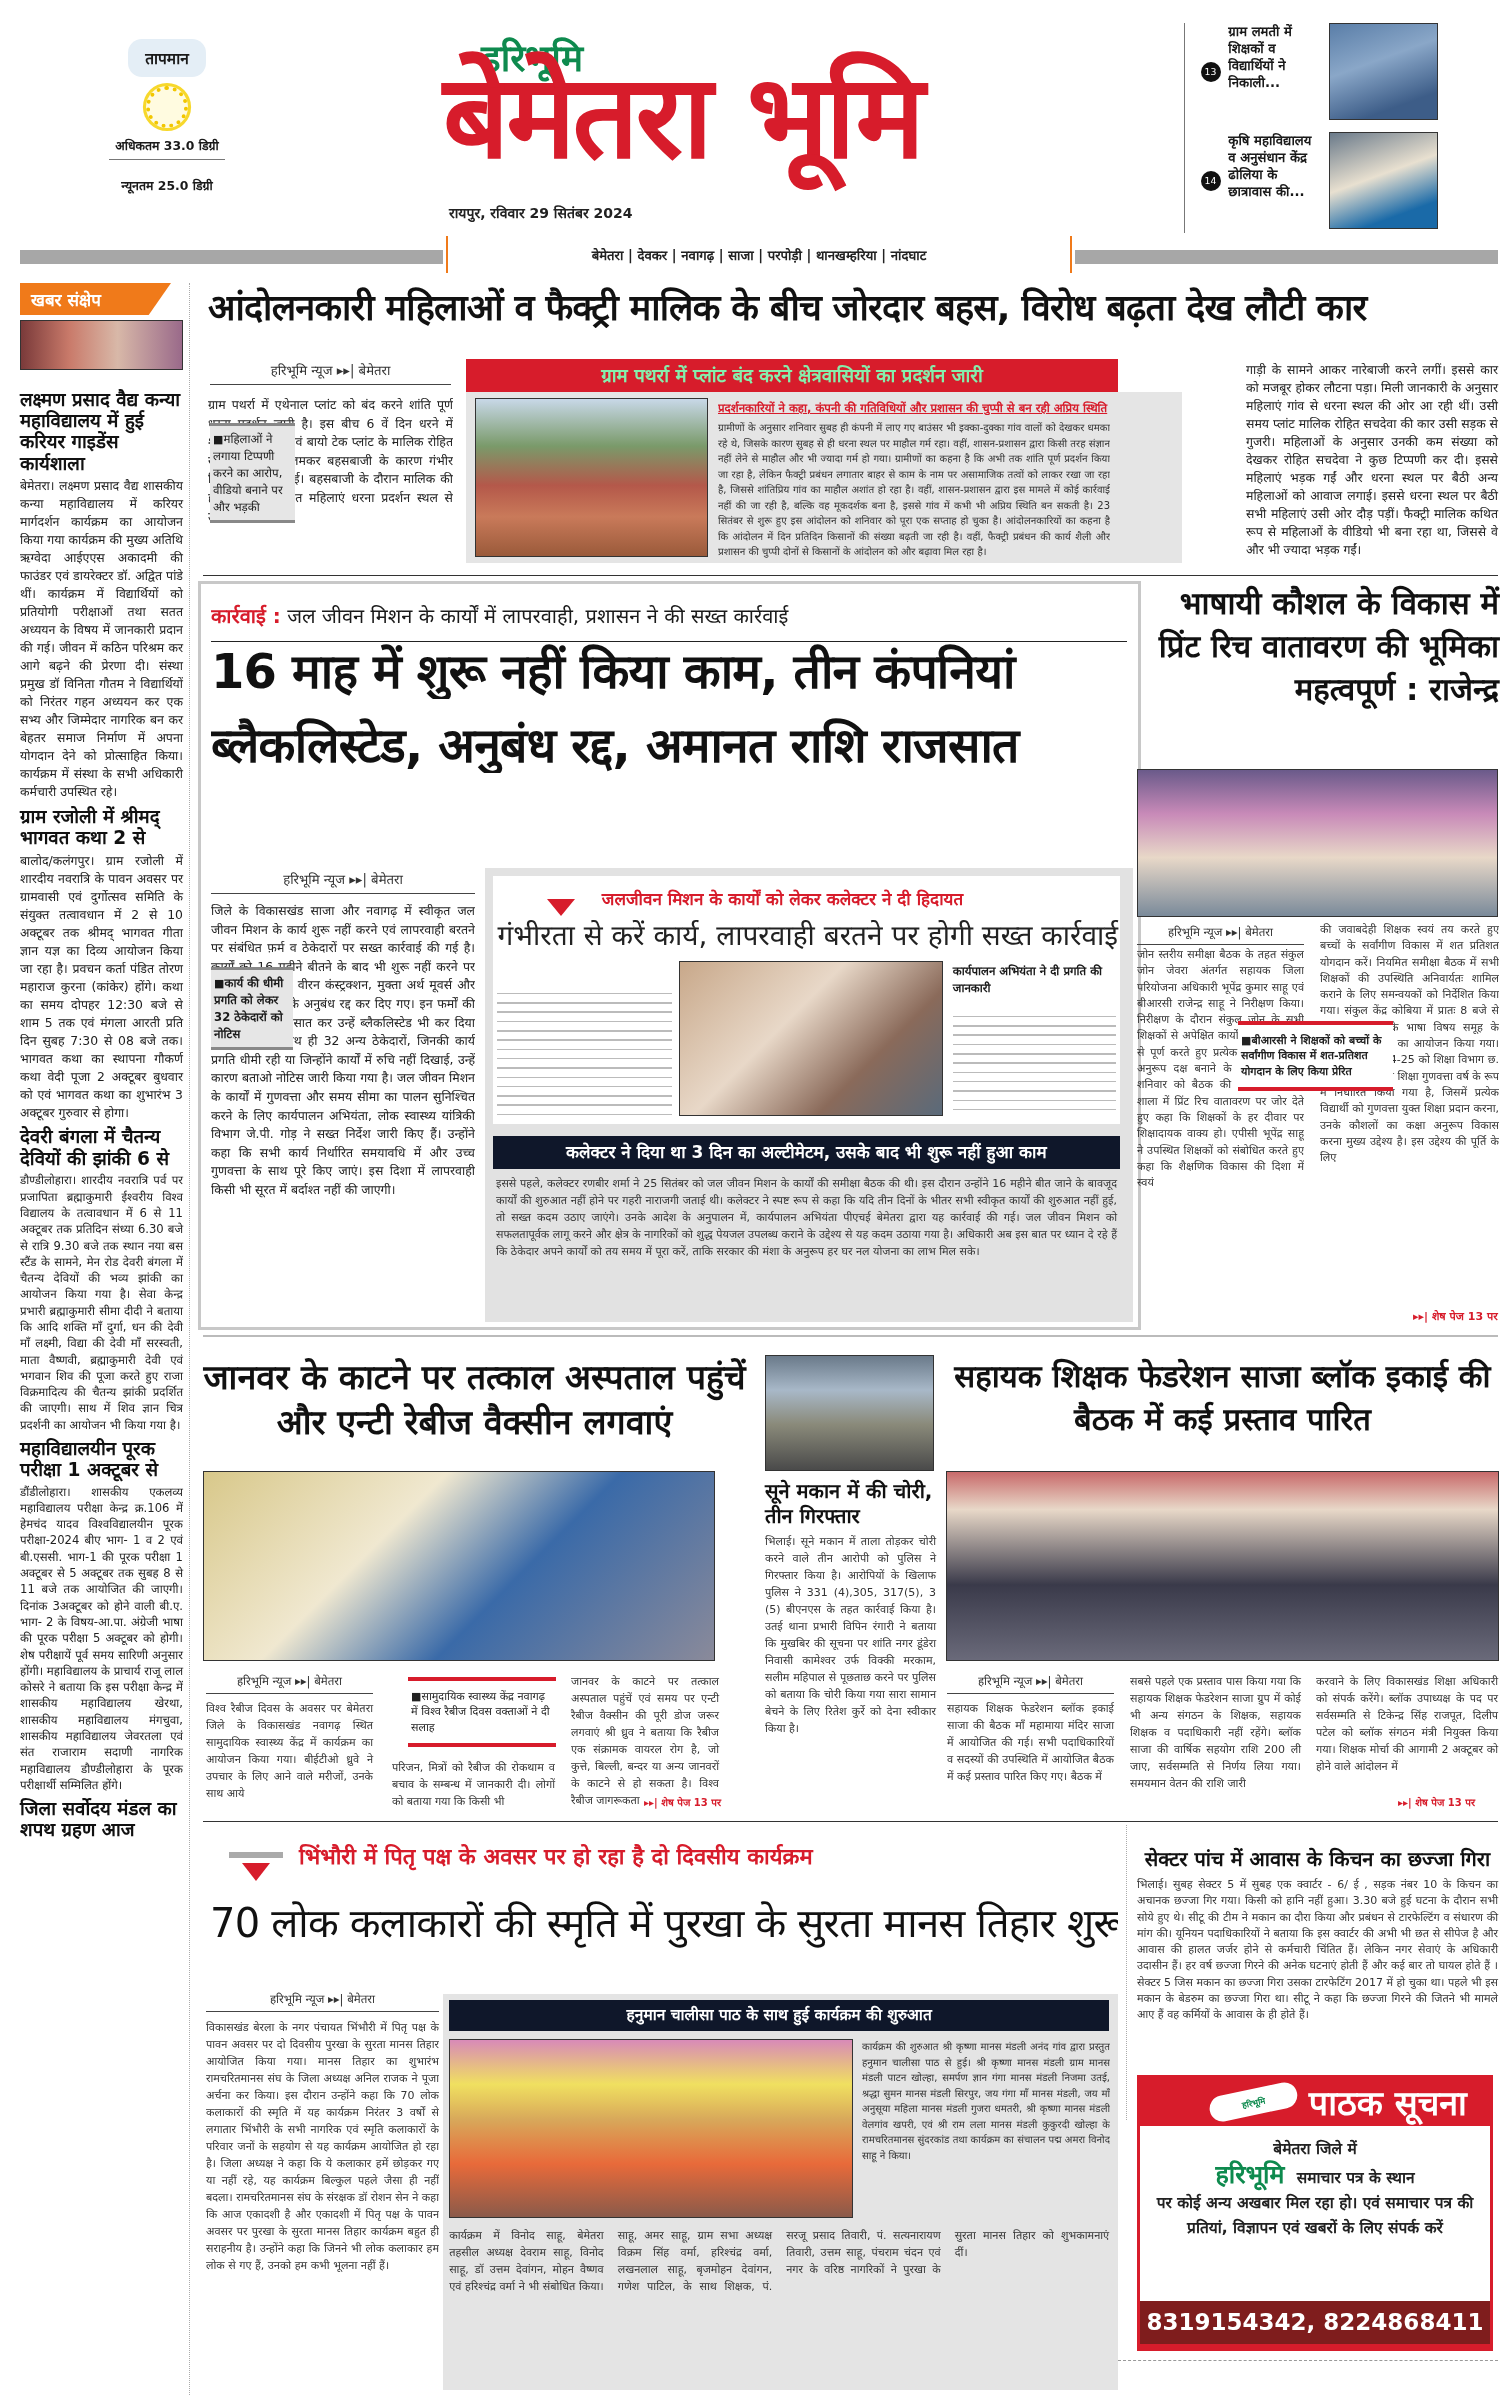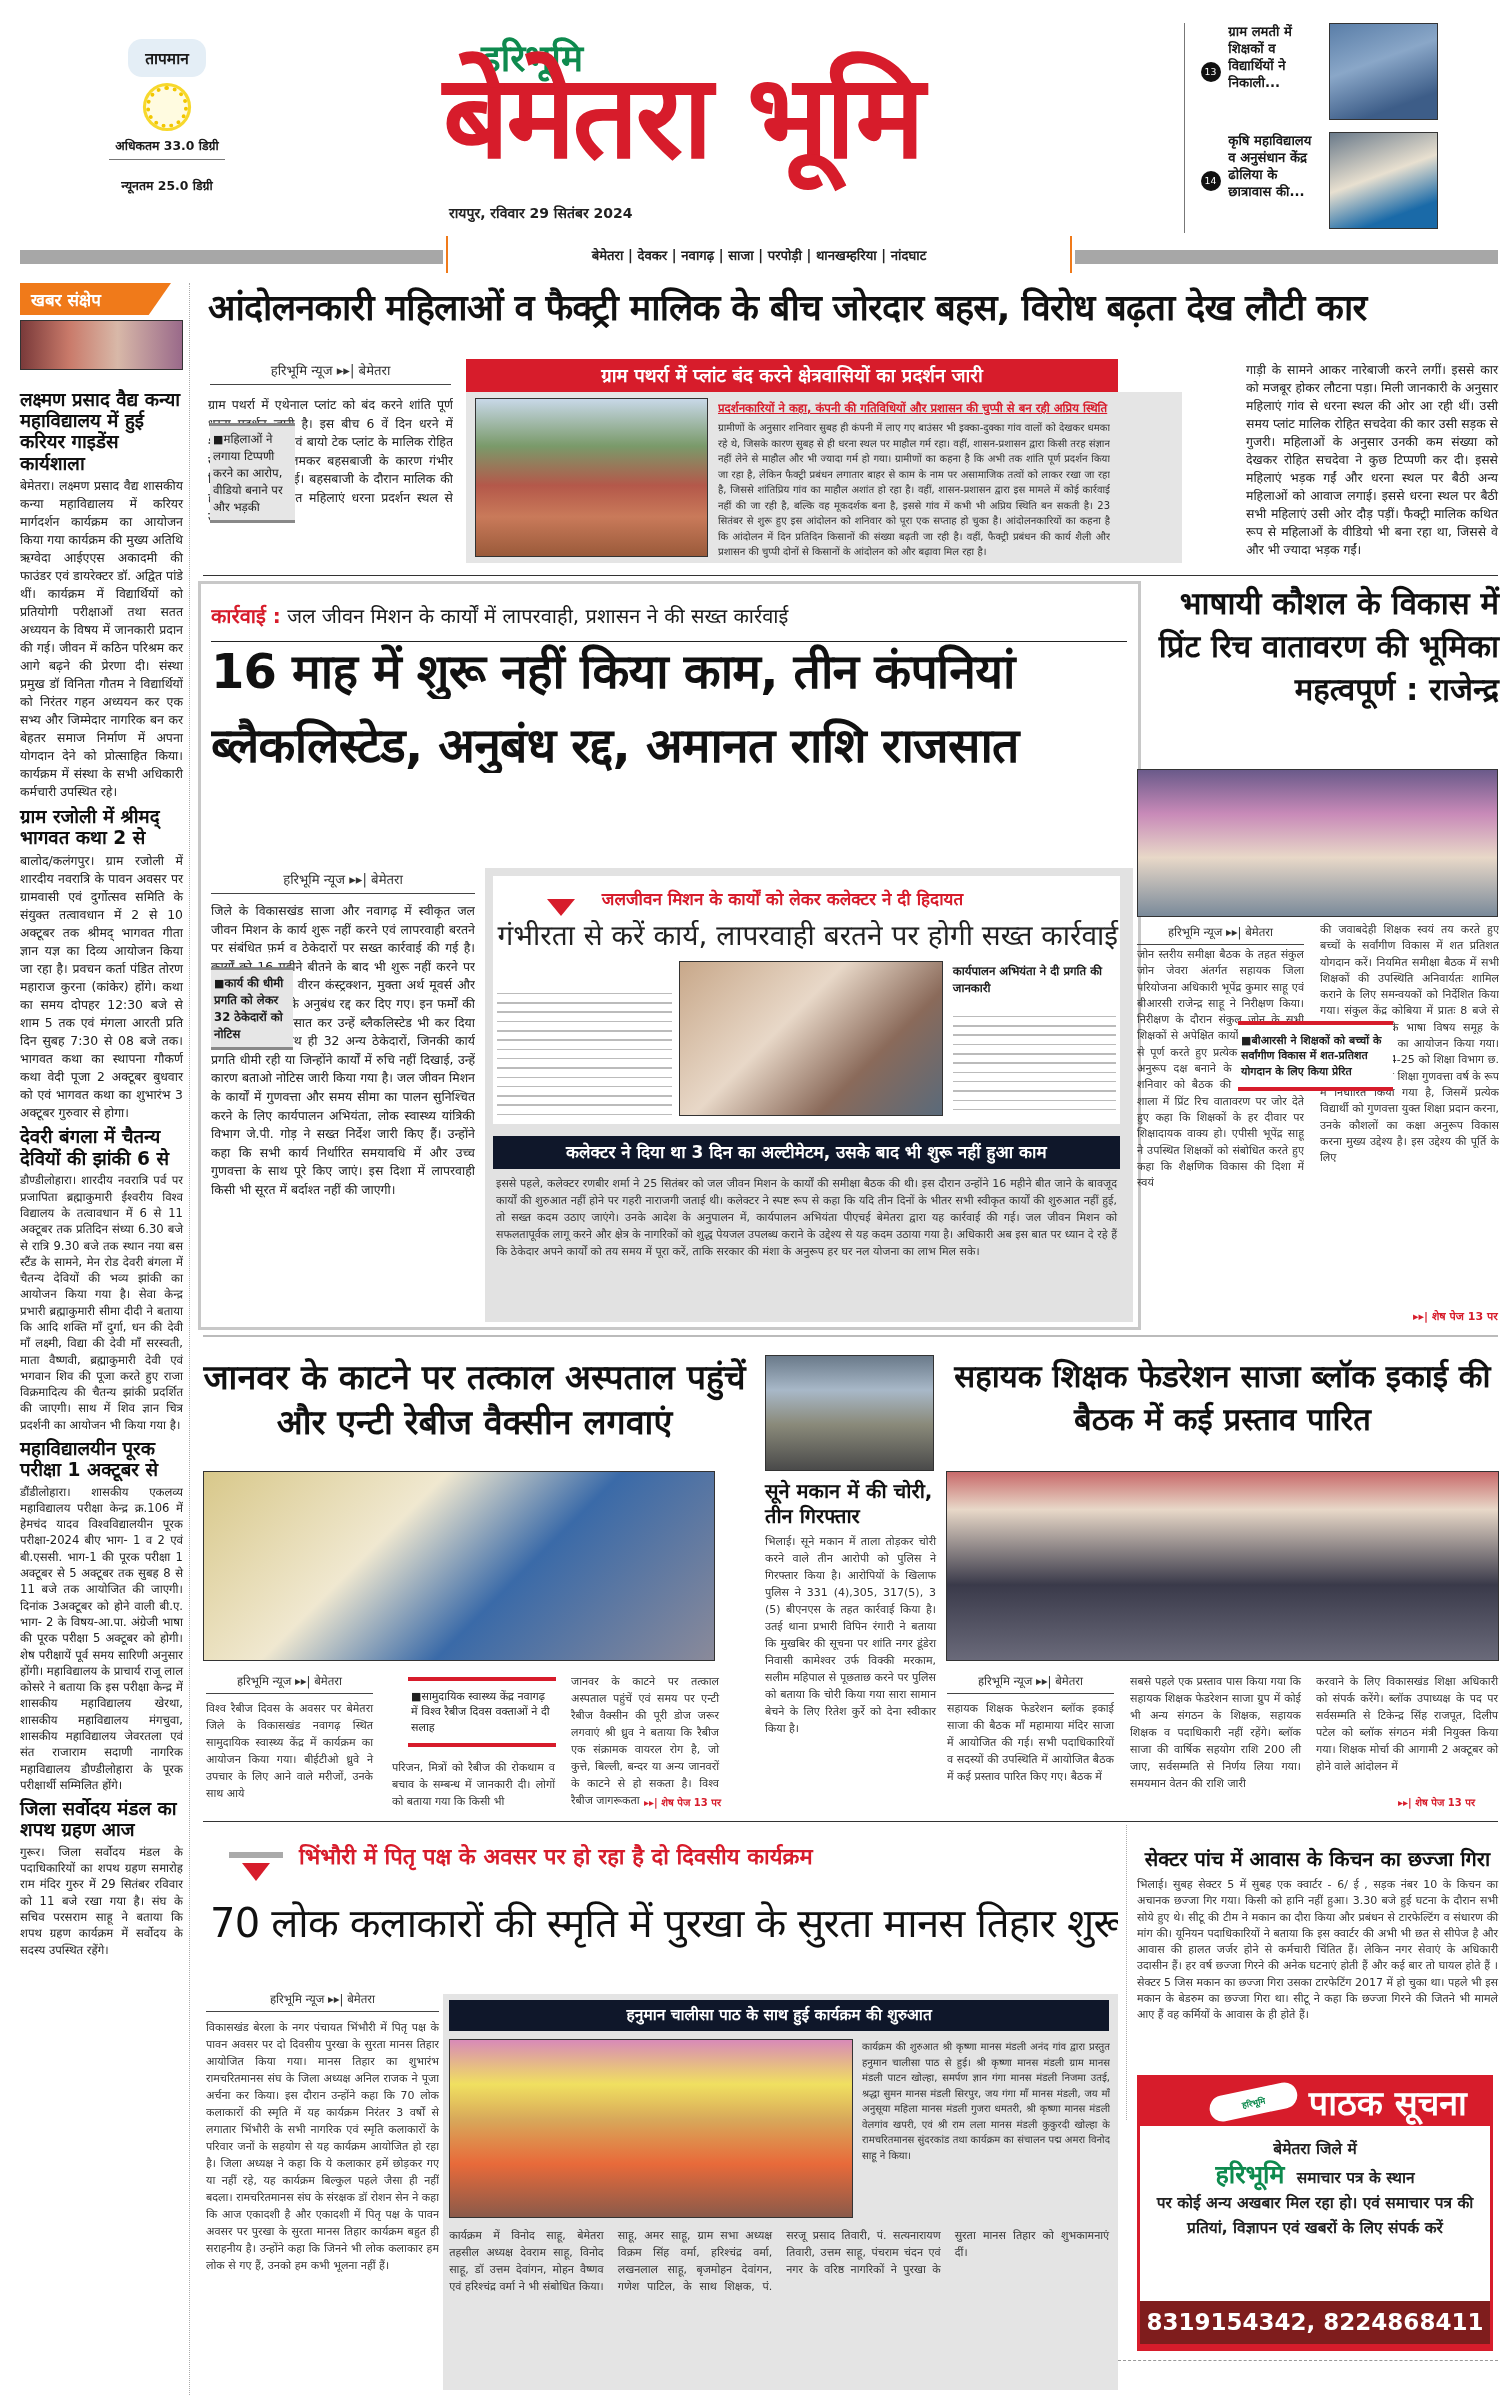--- a/index.html
+++ b/index.html
@@ -3,21 +3,21 @@
 <meta charset="utf-8">
 <style>
 *{box-sizing:border-box;margin:0;padding:0}
 body{width:1512px;height:2401px;background:#fff;font-family:"DejaVu Sans","Liberation Sans",sans-serif;color:#1a1a1a;position:relative;overflow:hidden}
 .abs{position:absolute}
 .txt{font-size:13.2px;line-height:19.4px;text-align:justify;color:#222}
 .txt-s{font-size:11px;line-height:16.3px;text-align:justify;color:#333}
 .hd{font-weight:bold;color:#111;line-height:1.15}
 .byline{font-size:13.2px;color:#333;text-align:center;border-bottom:1.6px solid #444;padding-bottom:4.7px}
 .photo{background:linear-gradient(135deg,#8a7a5a,#c9b08a 40%,#6b8a5a 70%,#4a4a3a);border:0.8px solid #333}
-.redbar{background:#d71c2b;color:#ffffff}
+.redbar{background:#d71c2b;color:#86efac}
 .greybar{background:#0f172a;color:#fff}
 .pullq{border-top:4.7px solid #d71c2b;border-bottom:4.7px solid #d71c2b;padding:7.8px 3.1px;font-size:12.4px;line-height:18.6px;color:#222}
 .sq::before{content:"\25A0 ";font-size:11px}
 .vline{border-left:0.8px dotted #aaa}
 .hline{border-top:1.6px solid #333}
 </style>
 </head>
 <body>
 
 <div class="abs" style="left:109px;top:39px;width:116px;height:155px;text-align:center">
@@ -64,21 +64,20 @@
   <div style="margin-top:4.7px">
     <div class="hd" style="font-size:18.6px">देवरी बंगला में चैतन्य देवियों की झांकी 6 से</div>
     <div class="txt" style="font-size:11.6px;line-height:16.3px;margin-top:3.1px">डौण्डीलोहारा। शारदीय नवरात्रि पर्व पर प्रजापिता ब्रह्माकुमारी ईश्वरीय विश्व विद्यालय के तत्वावधान में 6 से 11 अक्टूबर तक प्रतिदिन संध्या 6.30 बजे से रात्रि 9.30 बजे तक स्थान नया बस स्टैंड के सामने, मेन रोड देवरी बंगला में चैतन्य देवियों की भव्य झांकी का आयोजन किया गया है। सेवा केन्द्र प्रभारी ब्रह्माकुमारी सीमा दीदी ने बताया कि आदि शक्ति माँ दुर्गा, धन की देवी माँ लक्ष्मी, विद्या की देवी माँ सरस्वती, माता वैष्णवी, ब्रह्माकुमारी देवी एवं भगवान शिव की पूजा करते हुए राजा विक्रमादित्य की चैतन्य झांकी प्रदर्शित की जाएगी। साथ में शिव ज्ञान चित्र प्रदर्शनी का आयोजन भी किया गया है।</div>
   </div>
   <div style="margin-top:4.7px">
     <div class="hd" style="font-size:18.6px">महाविद्यालयीन पूरक परीक्षा 1 अक्टूबर से</div>
     <div class="txt" style="font-size:11.6px;line-height:16.3px;margin-top:3.1px">डौंडीलोहारा। शासकीय एकलव्य महाविद्यालय परीक्षा केन्द्र क्र.106 में हेमचंद यादव विश्वविद्यालयीन पूरक परीक्षा-2024 बीए भाग- 1 व 2 एवं बी.एससी. भाग-1 की पूरक परीक्षा 1 अक्टूबर से 5 अक्टूबर तक सुबह 8 से 11 बजे तक आयोजित की जाएगी। दिनांक 3अक्टूबर को होने वाली बी.ए. भाग- 2 के विषय-आ.पा. अंग्रेजी भाषा की पूरक परीक्षा 5 अक्टूबर को होगी। शेष परीक्षायें पूर्व समय सारिणी अनुसार होंगी। महाविद्यालय के प्राचार्य राजू लाल कोसरे ने बताया कि इस परीक्षा केन्द्र में शासकीय महाविद्यालय खेरथा, शासकीय महाविद्यालय मंगचुवा, शासकीय महाविद्यालय जेवरतला एवं संत राजाराम सदाणी नागरिक महाविद्यालय डौण्डीलोहारा के पूरक परीक्षार्थी सम्मिलित होंगे।</div>
   </div>
   <div style="margin-top:4.7px">
     <div class="hd" style="font-size:18.6px">जिला सर्वोदय मंडल का शपथ ग्रहण आज</div>
-    <div class="txt" style="font-size:11.6px;line-height:16.3px;margin-top:3.1px">गुरूर। जिला सर्वोदय मंडल के पदाधिकारियों का शपथ ग्रहण समारोह राम मंदिर गुरुर में 29 सितंबर रविवार को 11 बजे रखा गया है। संघ के सचिव परसराम साहू ने बताया कि शपथ ग्रहण कार्यक्रम में सर्वोदय के सदस्य उपस्थित रहेंगे।</div>
   </div>
 </div>
 <div class="abs vline" style="left:189px;top:283px;height:2112px"></div>
 
 <div class="abs hd" style="left:208px;top:287px;width:1289px;font-size:36px;white-space:nowrap;overflow:hidden;letter-spacing:-0.8px">आंदोलनकारी महिलाओं व फैक्ट्री मालिक के बीच जोरदार बहस, विरोध बढ़ता देख लौटी कार</div>
 <div class="abs byline" style="left:210px;top:361px;width:241px">हरिभूमि न्यूज ▸▸| बेमेतरा</div>
 <div class="abs txt" style="left:208px;top:396px;width:245px;height:168px;overflow:hidden;font-size:12.4px;line-height:18.6px">ग्राम पथर्रा में एथेनाल प्लांट को बंद करने शांति पूर्ण धरना प्रदर्शन जारी है। इस बीच 6 वें दिन धरने में शामिल महिलाओं एवं बायो टेक प्लांट के मालिक रोहित सचदेवा के बीच जमकर बहसबाजी के कारण गंभीर स्थिति निर्मित हो गई। बहसबाजी के दौरान मालिक की हरकत से आक्रोशित महिलाएं धरना प्रदर्शन स्थल से उठकर</div>
 <div class="abs" style="left:210px;top:423px;width:85px;background:#e6e6e6;border-top:3.1px solid #888;border-bottom:3.1px solid #888;padding:4.7px 3.1px;font-size:11.6px;line-height:17px"><span class="sq">महिलाओं ने लगाया टिप्पणी करने का आरोप, वीडियो बनाने पर और भड़की</span></div>
 <div class="abs redbar" style="left:466px;top:359px;width:652px;height:33px;font-size:18.6px;font-weight:bold;text-align:center;line-height:33px"><span>ग्राम पथर्रा में प्लांट बंद करने क्षेत्रवासियों का प्रदर्शन जारी</span></div>
 <div class="abs" style="left:466px;top:392px;width:716px;height:171px;background:#e5e5e5">

